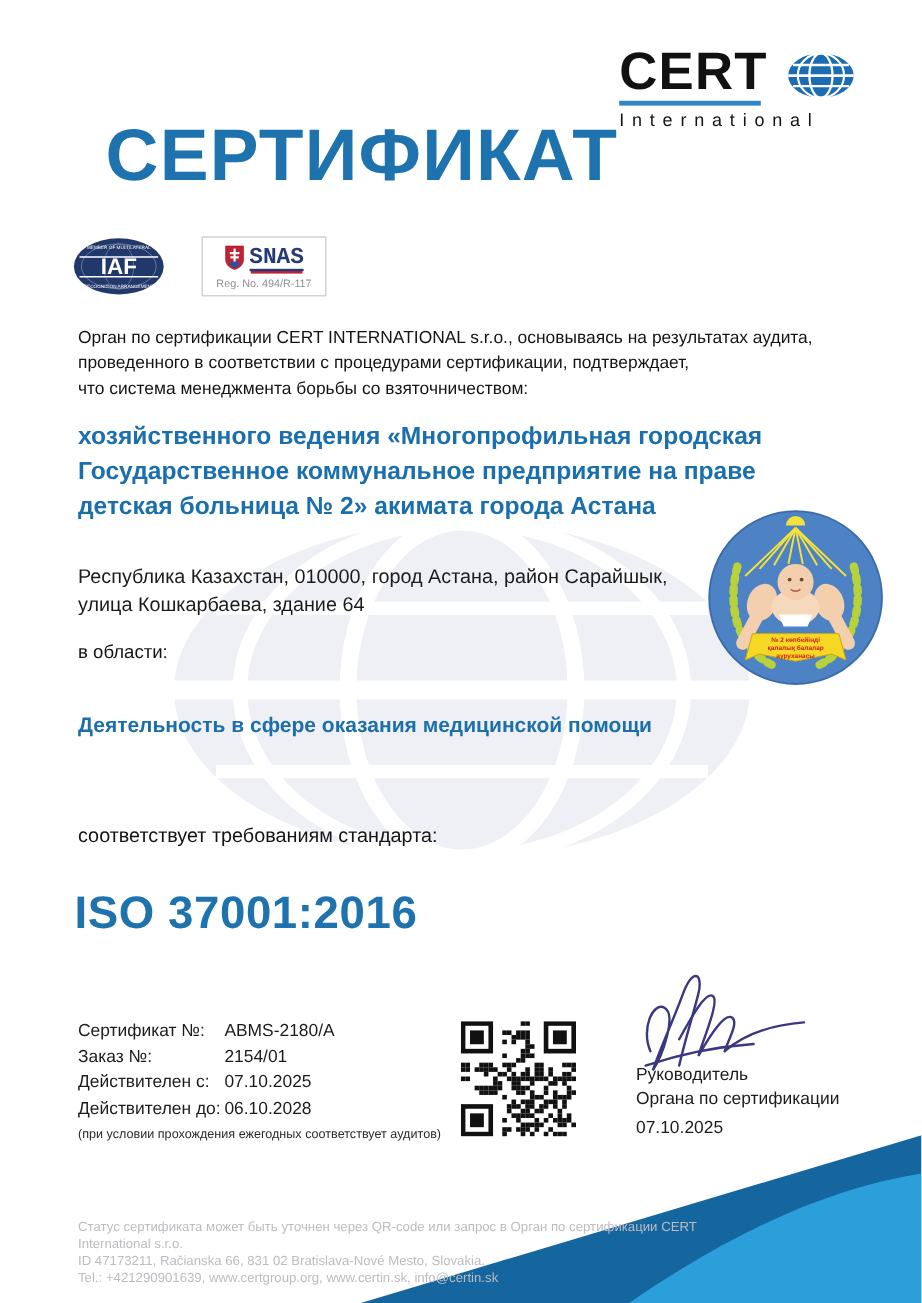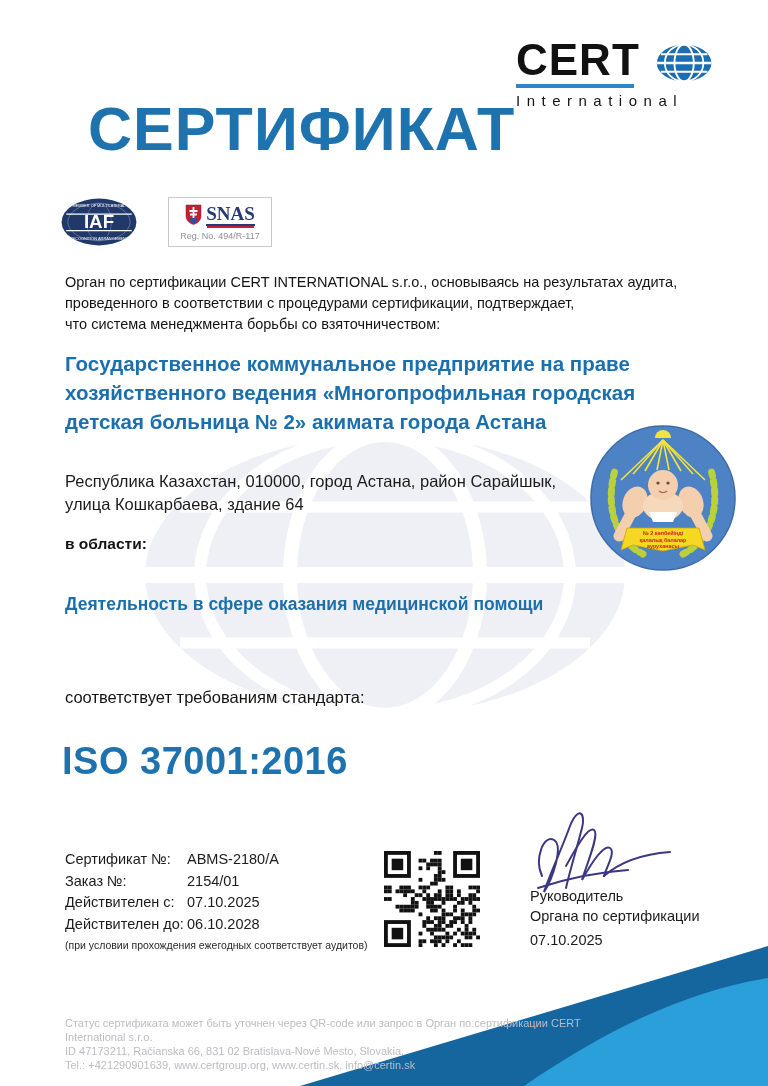--- a/index.html
+++ b/index.html
@@ -15,35 +15,35 @@
   .brand-top{display:flex;align-items:flex-start;gap:16px;justify-content:center;}
   .brand-name{font-size:44px;font-weight:700;color:#111;letter-spacing:1px;line-height:44px;}
   .brand-rule{width:118px;height:4px;background:#2e86c8;margin-top:2px;}
   .brand-sub{font-size:15px;color:#141414;letter-spacing:6.5px;margin-top:4px;white-space:nowrap;}
 
   .title{left:53px;top:94px;font-size:61px;font-weight:700;color:#1e73ae;letter-spacing:1px;z-index:2;margin-left:35px;}
 
   .accred{left:60px;top:197px;display:flex;gap:30px;align-items:center;z-index:2;}
   .snas-box{width:102px;height:48px;border:1.5px solid #c9c9cd;background:#fff;display:flex;flex-direction:column;align-items:center;justify-content:center;}
   .snas-top{display:flex;align-items:center;gap:4px;}
-  .snas-word{font-family:Liberation Serif, serif;font-weight:700;font-size:19px;color:#263a77;border-bottom:2px solid #263a77;box-shadow:0 3px 0 -1px #c22033;line-height:20px;}
+  .snas-word{font-family:Liberation Mono, monospace;font-weight:700;font-size:19px;color:#263a77;border-bottom:2px solid #263a77;box-shadow:0 3px 0 -1px #c22033;line-height:20px;}
   .snas-reg{font-size:9px;color:#8e8e96;margin-top:5px;}
 
   .intro{left:65px;top:272px;width:660px;font-size:14.5px;line-height:21px;color:#141414;z-index:2;}
   .intro span{display:block;}
 
   .org-name{left:65px;top:349px;width:580px;font-size:20.5px;line-height:29px;font-weight:700;color:#1b6fad;z-index:2;}
   .org-name span{display:block;}
 
   .emblem{left:588px;top:423px;z-index:2;}
 
   .address{left:65px;top:470px;width:545px;font-size:16.5px;line-height:23px;color:#1b1b1b;z-index:2;}
   .address span{display:block;}
 
-  .scope-intro{left:65px;top:535px;font-size:15.5px;font-weight:700;color:#141414;z-index:2;}
+  .scope-intro{left:65px;top:535px;font-size:15.5px;font-weight:400;color:#141414;z-index:2;}
   .scope{left:65px;top:594px;font-size:17.5px;font-weight:700;color:#1d6fa9;z-index:2;}
   .standard-intro{left:65px;top:688px;font-size:16.5px;color:#141414;z-index:2;}
   .standard{left:62px;top:740px;font-size:38px;font-weight:700;color:#1e73ae;letter-spacing:0.5px;z-index:2;}
 
   .details{left:65px;top:849px;z-index:2;}
   .detail-row{display:flex;font-size:14.5px;line-height:21.5px;color:#1c1c1c;}
   .detail-label{width:122px;}
   .detail-value{}
   .detail-note{font-size:10.5px;color:#2a2a2a;margin-top:4px;}
 
@@ -120,22 +120,22 @@
     </div>
   </div>
 
   <div class="abs intro">
     <span>Орган по сертификации CERT INTERNATIONAL s.r.o., основываясь на результатах аудита,</span>
     <span>проведенного в соответствии с процедурами сертификации, подтверждает,</span>
     <span>что система менеджмента борьбы со взяточничеством:</span>
   </div>
 
   <div class="abs org-name">
+    <span>хозяйственного ведения «Многопрофильная городская</span>
     <span>Государственное коммунальное предприятие на праве</span>
-    <span>хозяйственного ведения «Многопрофильная городская</span>
     <span>детская больница № 2» акимата города Астана</span>
   </div>
 
   <svg class="abs emblem" width="150" height="150" viewBox="-75 -75 150 150">
     <circle cx="0" cy="0" r="72" fill="#4d82c4" stroke="#3c6ca8" stroke-width="1.5"></circle>
     <g stroke="#f3e23c" stroke-width="1.6">
       <line x1="0" y1="-58" x2="-42" y2="-18"></line>
         <line x1="0" y1="-58" x2="-30" y2="-24"></line>
       <line x1="0" y1="-58" x2="-18" y2="-27"></line>
         <line x1="0" y1="-58" x2="-6" y2="-28"></line>

